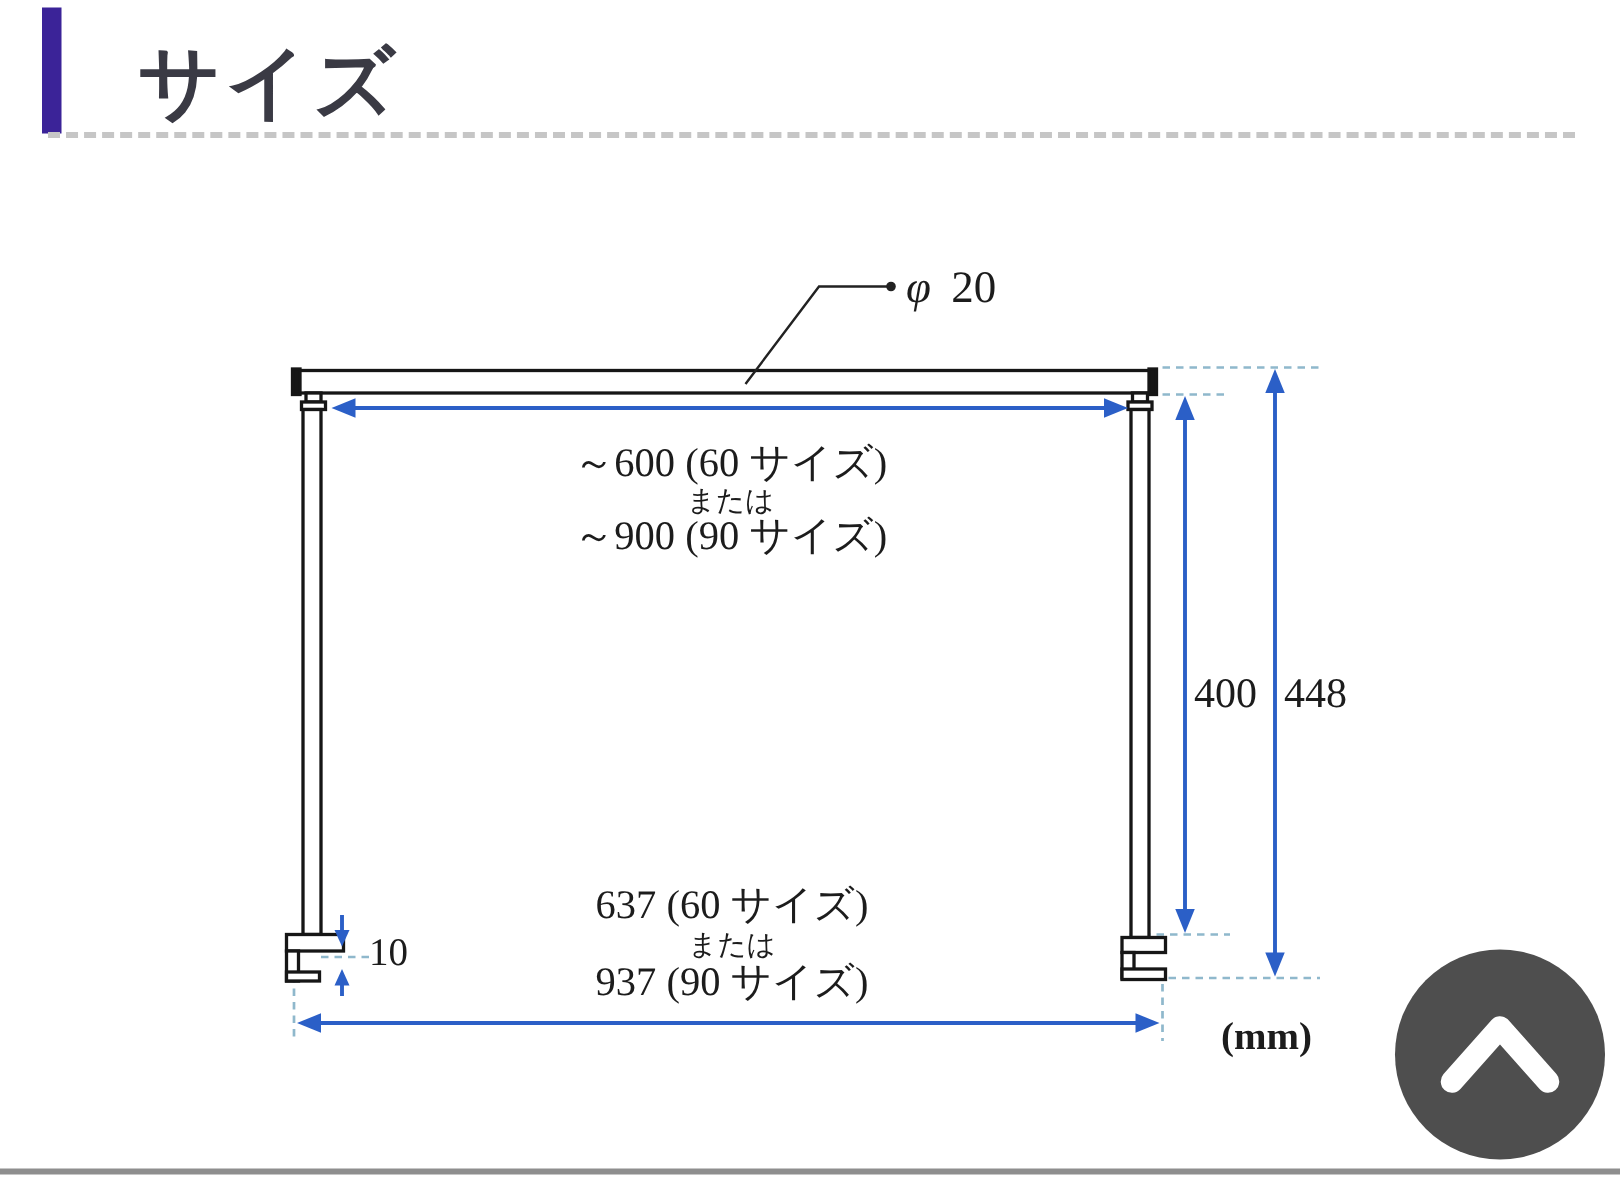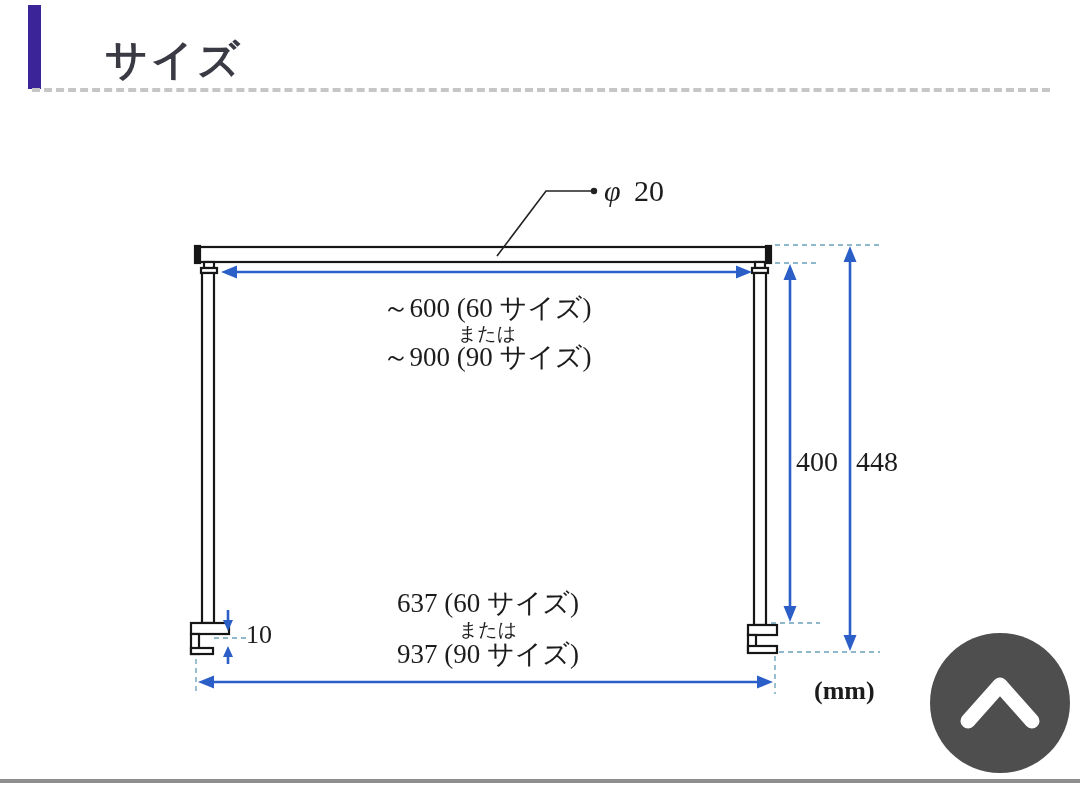--- a/index.html
+++ b/index.html
@@ -4,22 +4,22 @@
 <style>
   html,body{margin:0;padding:0;}
   body{
     width:1080px;height:787px;position:relative;background:#ffffff;
     font-family:"Liberation Sans","DejaVu Sans",sans-serif;overflow:hidden;
   }
   .accent-bar{
     position:absolute;left:28px;top:5px;width:13px;height:84px;
   }
   .page-title{
-    position:absolute;left:91px;top:18px;margin:14px;
-    font-size:42px;font-weight:700;color:#3a3a44;letter-spacing:3px;
+    position:absolute;left:91px;top:18px;margin:1px;
+    font-size:54px;font-weight:700;color:#3a3a44;letter-spacing:3px;
   }
   .header-divider{
     position:absolute;left:32px;top:88px;width:1018px;height:0;
     border-top:4px dashed #c6c6c6;
   }
   .diagram-svg{position:absolute;left:0;top:110px;}
   .diagram-svg text{
     font-family:"Liberation Serif","DejaVu Serif",serif;fill:#1c1c1c;
   }
   .back-to-top{

